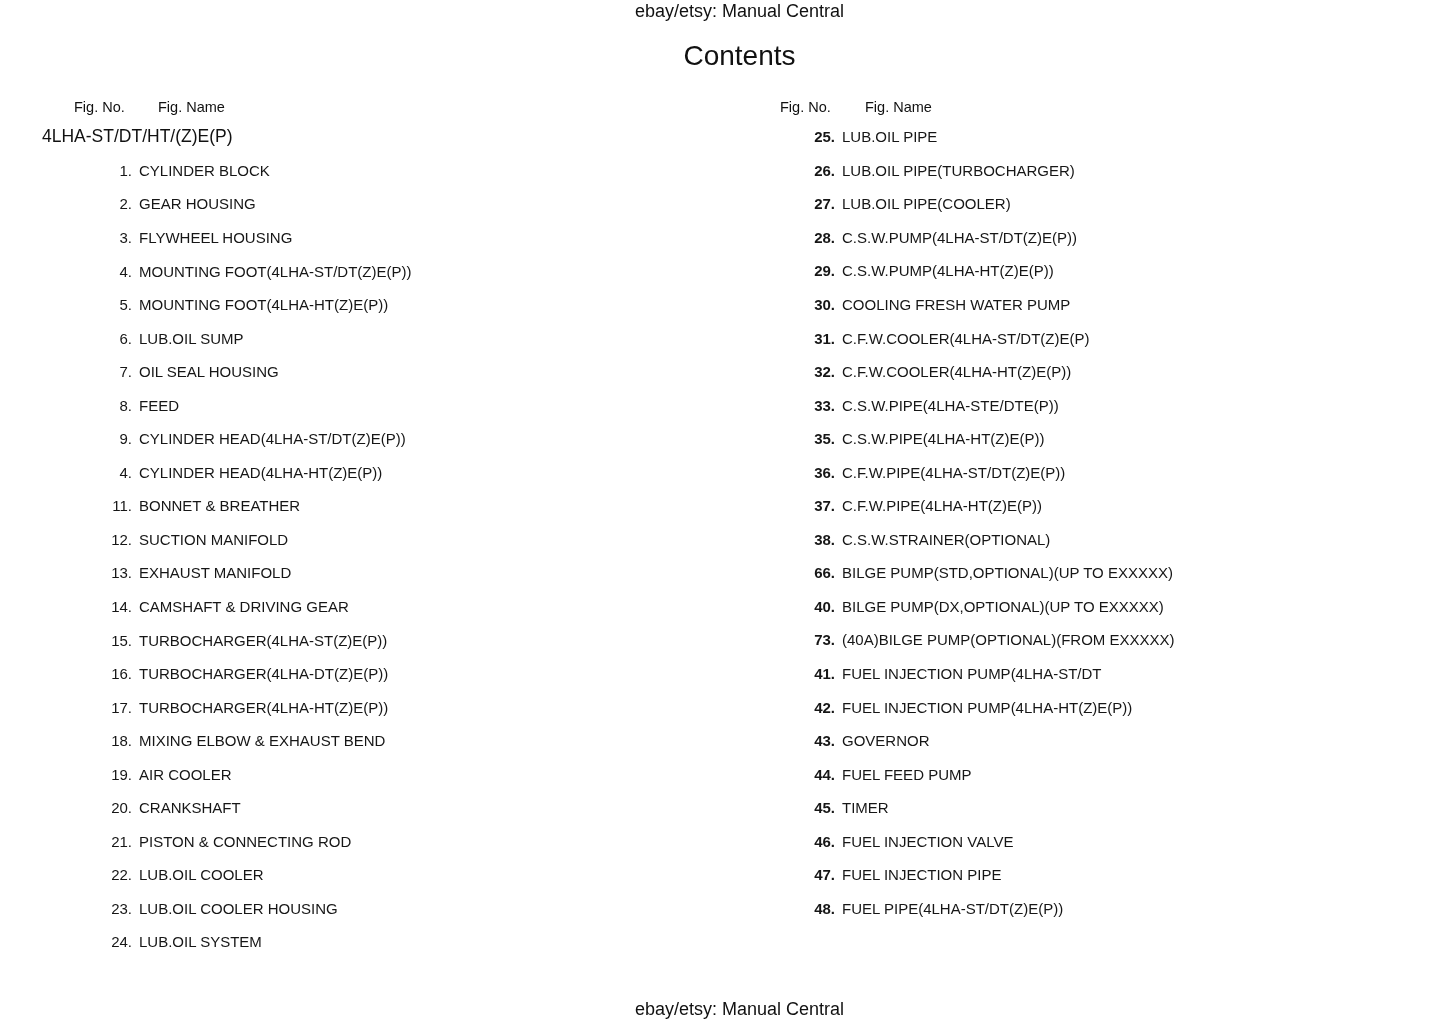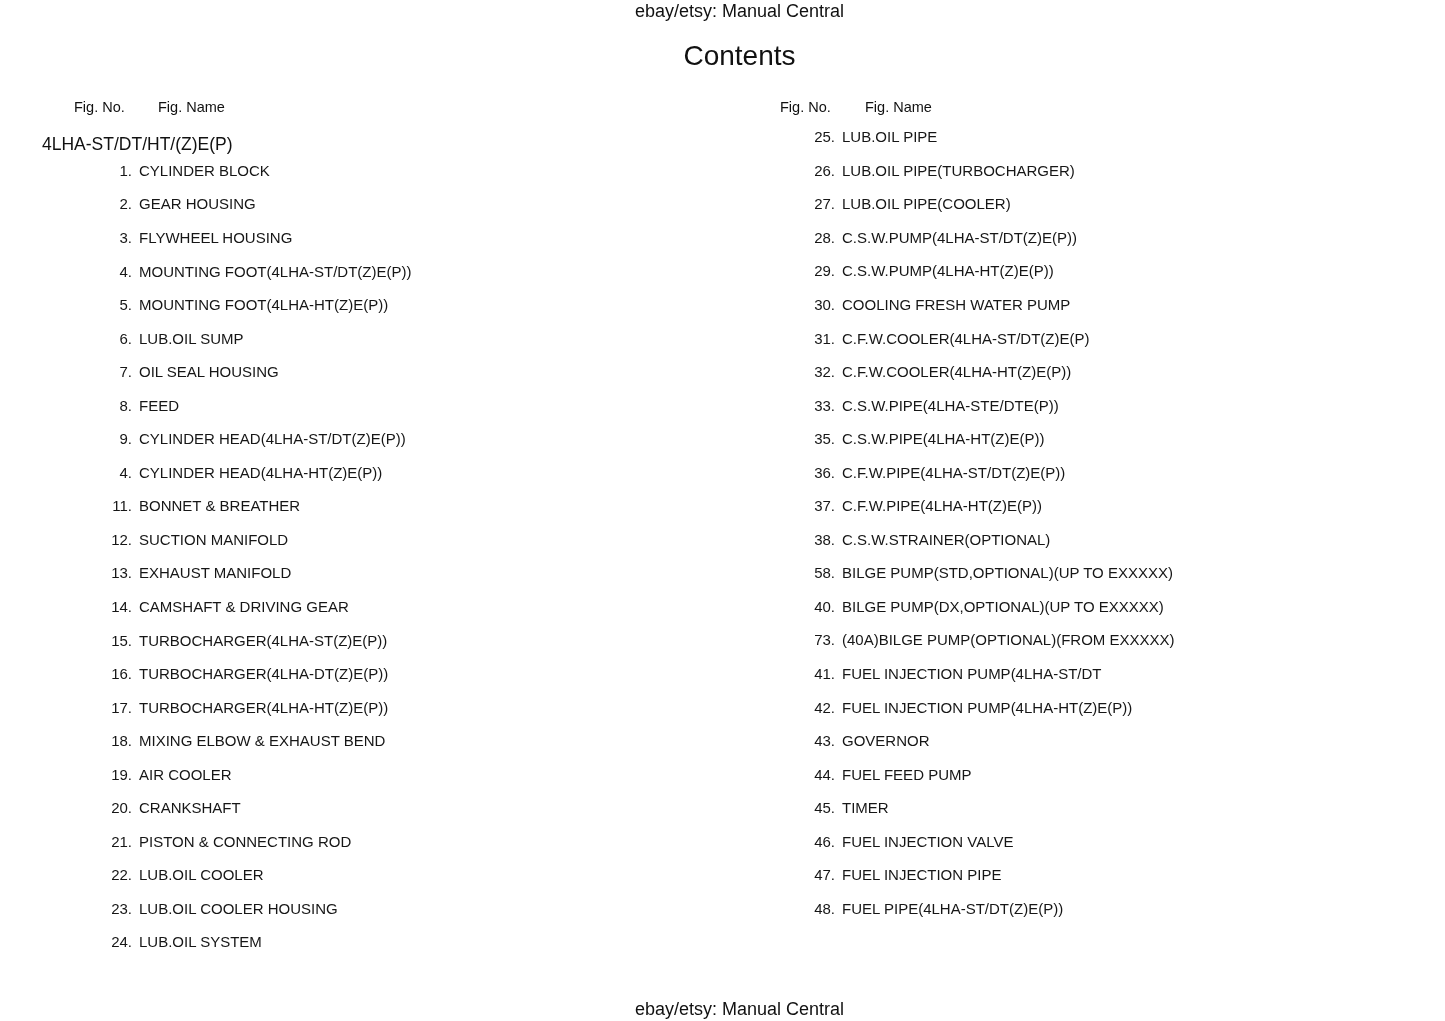--- a/index.html
+++ b/index.html
@@ -51,21 +51,20 @@
   .group-title {
     position: absolute;
     left: 42px;
     top: 120px;
     height: 33.55px;
     display: flex;
     align-items: center;
     font-size: 17.5px;
     color: #111;
     white-space: nowrap;
-    margin-top: 8px;
   }
   .toc-col {
     position: absolute;
   }
   .toc-col.left {
     left: 0;
     top: 153.6px;
     width: 705px;
   }
   .toc-col.right {
@@ -78,21 +77,21 @@
     display: flex;
     align-items: center;
     white-space: nowrap;
   }
   .row .no {
     font-size: 15px;
     text-align: right;
     flex: 0 0 auto;
   }
   .toc-col.left .no  { width: 132px; }
-  .toc-col.right .no { width: 126px; }
+  .toc-col.right .no { width: 126px; font-weight: bold; }
   .row .name {
     font-size: 15px;
     margin-left: 7px;
   }
 </style>
 </head>
 <body>
 
 <div class="watermark top">ebay/etsy: Manual Central</div>
 
@@ -290,21 +289,21 @@
       <span class="no">37.</span>
       <span class="name">C.F.W.PIPE(4LHA-HT(Z)E(P))</span>
     </div>
 
     <div class="row">
       <span class="no">38.</span>
       <span class="name">C.S.W.STRAINER(OPTIONAL)</span>
     </div>
 
     <div class="row">
-      <span class="no">58.</span>
+      <span class="no">66.</span>
       <span class="name">BILGE PUMP(STD,OPTIONAL)(UP TO EXXXXX)</span>
     </div>
 
     <div class="row">
       <span class="no">40.</span>
       <span class="name">BILGE PUMP(DX,OPTIONAL)(UP TO EXXXXX)</span>
     </div>
 
     <div class="row">
       <span class="no">73.</span>

